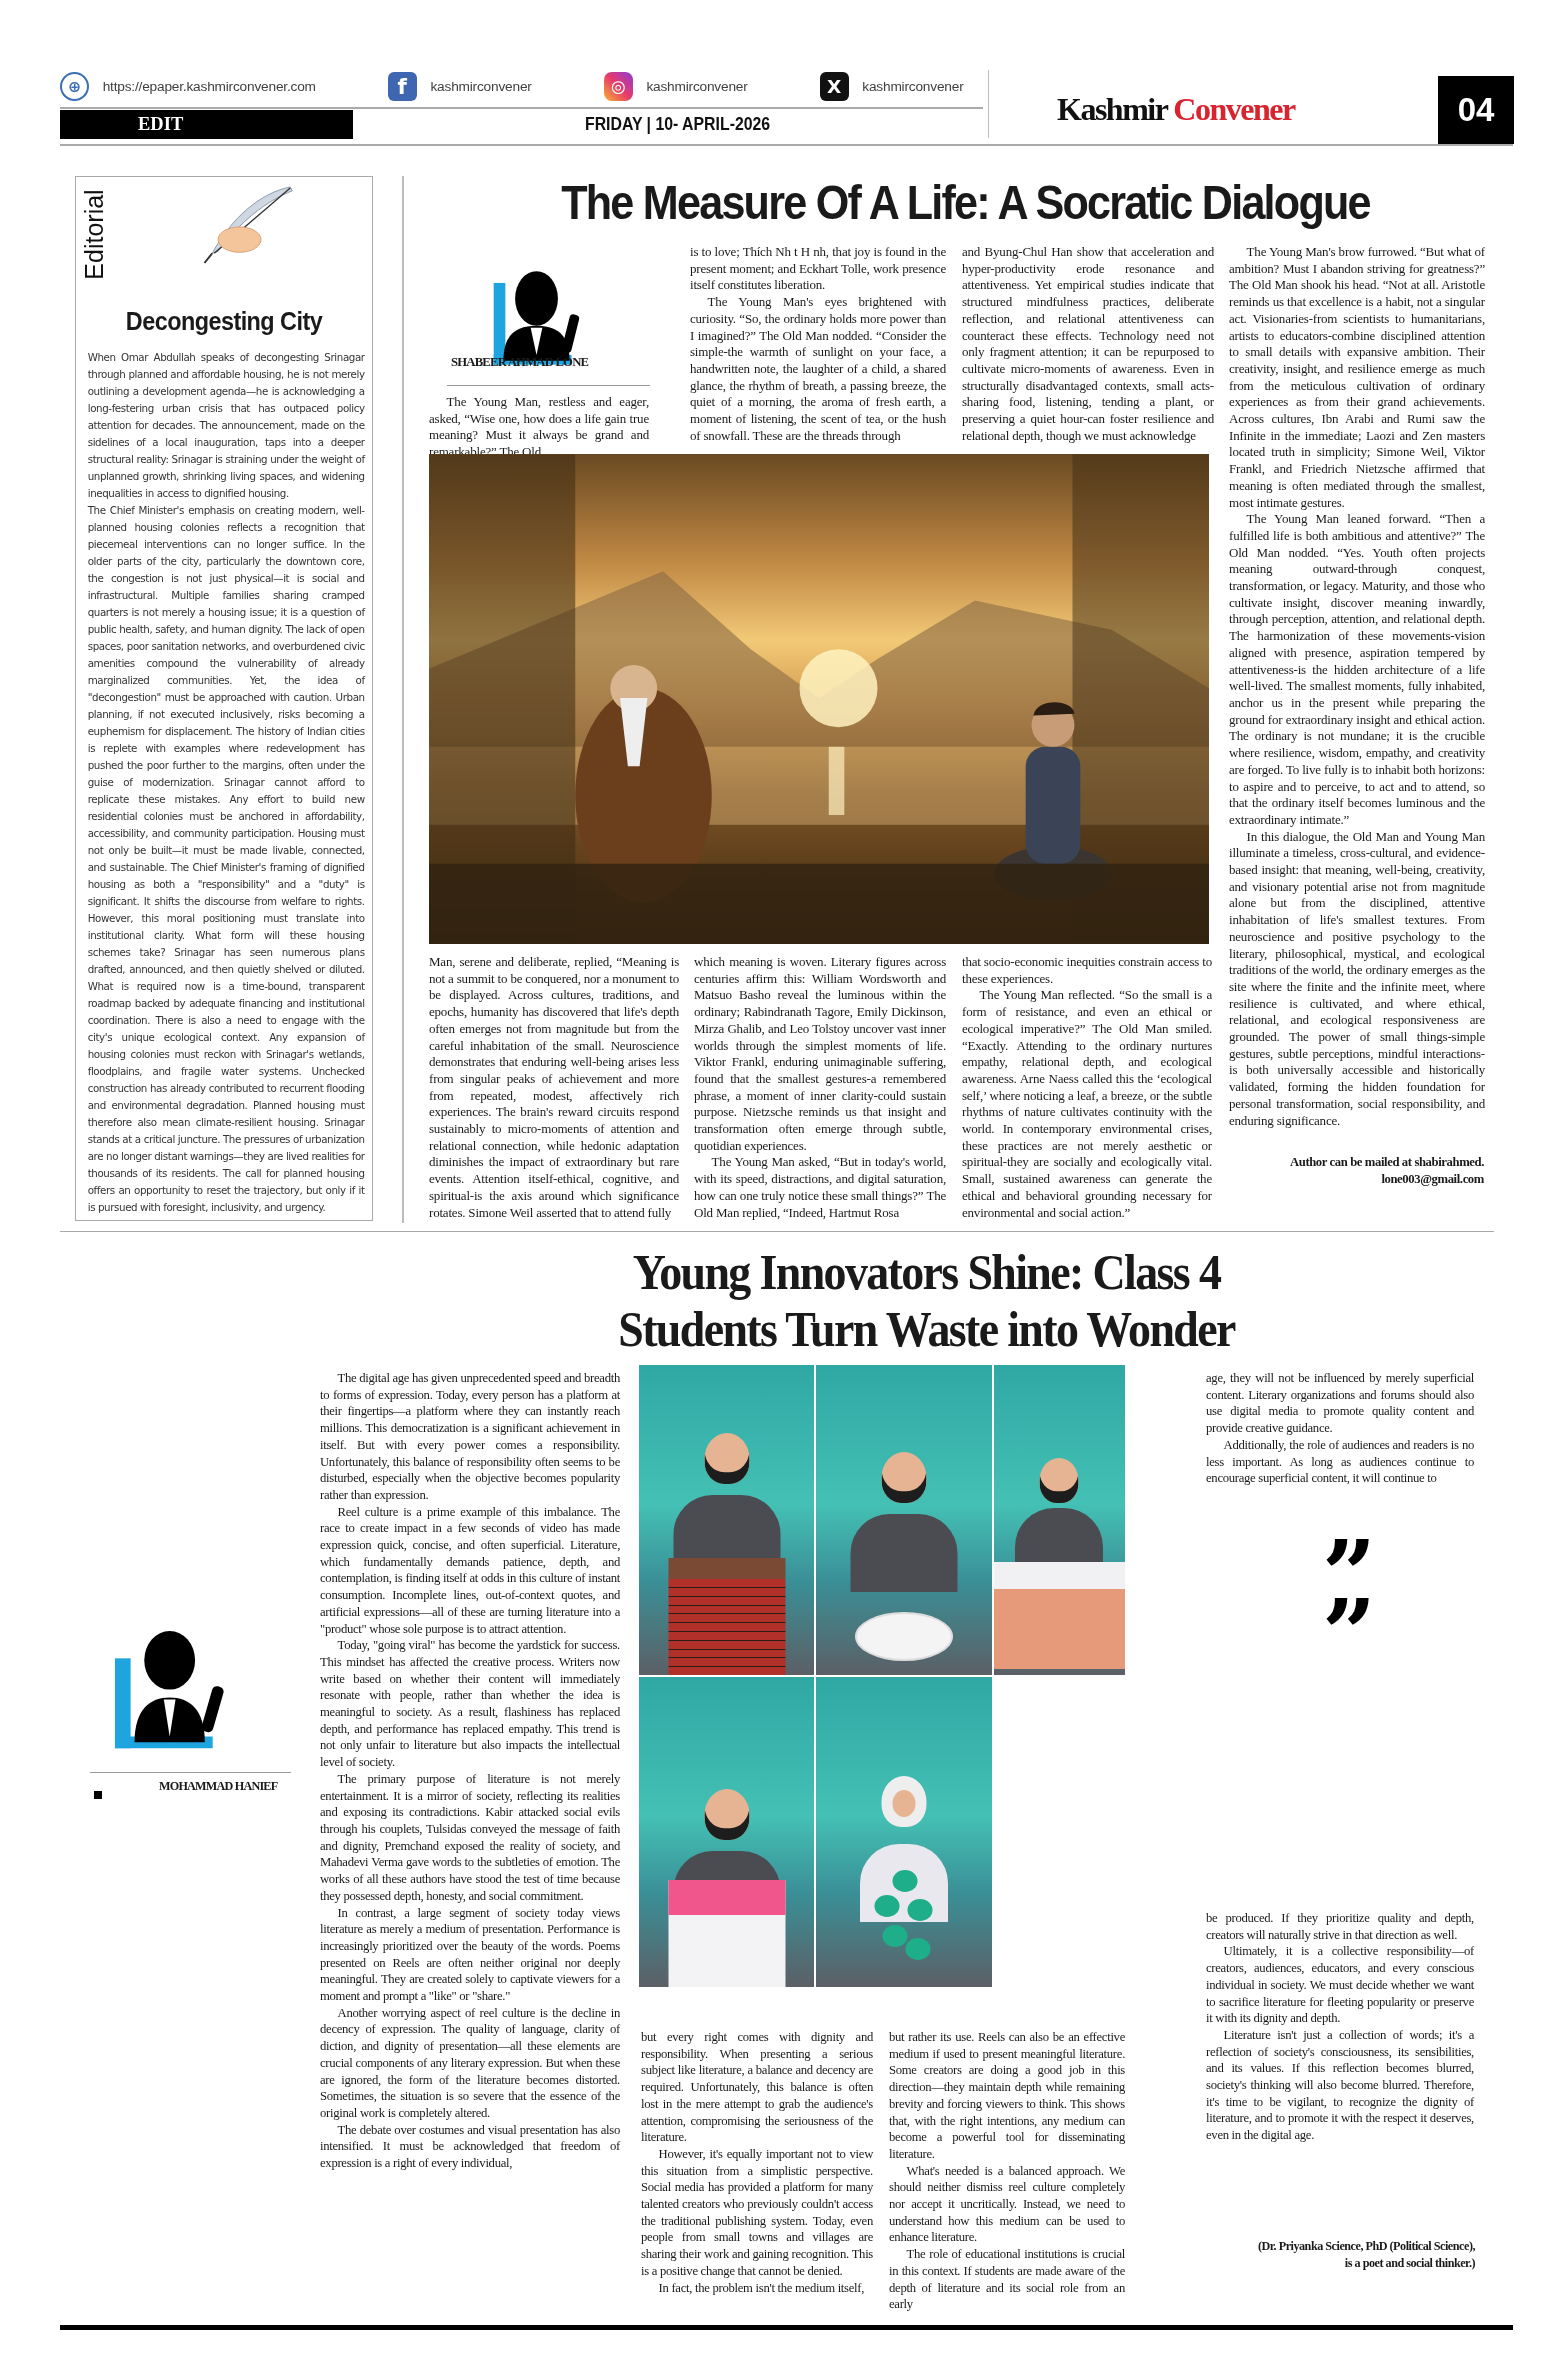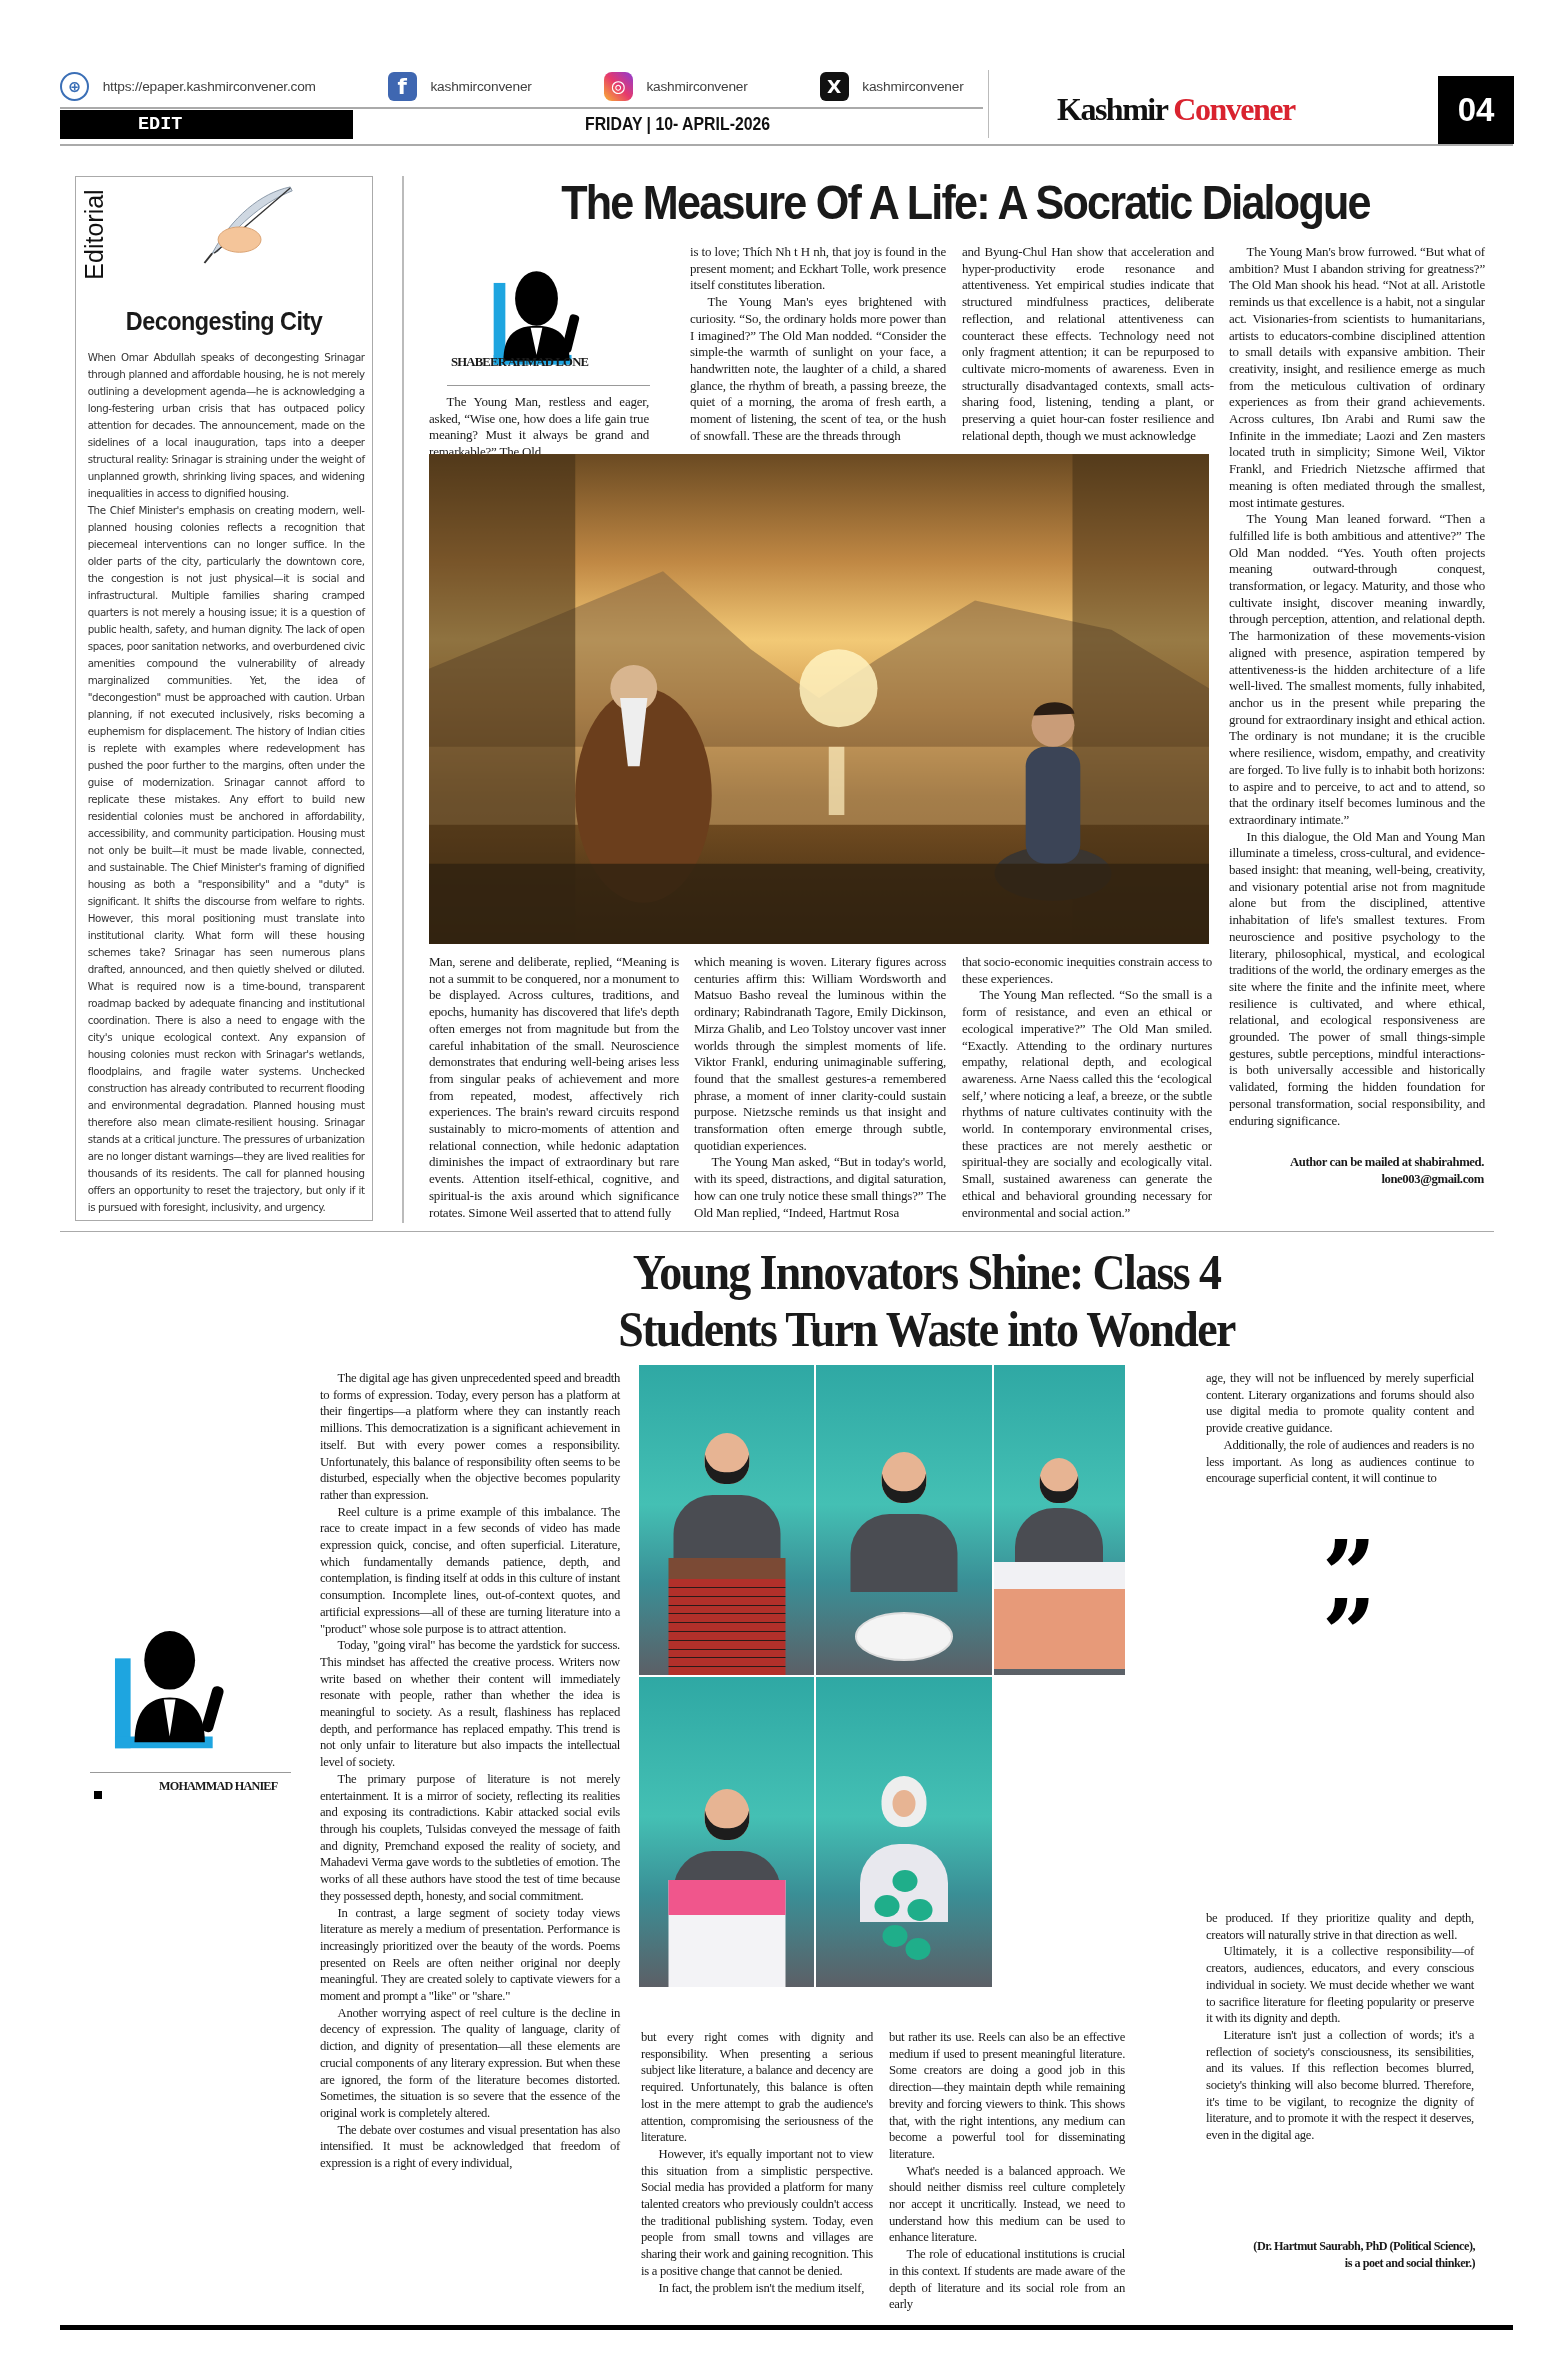--- a/index.html
+++ b/index.html
@@ -9,21 +9,21 @@
   
   .topbar { position: absolute; left: 60px; top: 64px; width: 923px; height: 45px; display: flex; align-items: center; }
   .social { display: flex; align-items: center; margin-right: 72px; }
   .social .ico { width: 29px; height: 29px; border-radius: 5.9px; display: flex; align-items: center; justify-content: center; color: #fff; font-family: "DejaVu Sans", sans-serif; font-weight: bold; margin-right: 13.7px; }
   .ico.globe { background: #fff; border: 2.9px solid #3b6fb6; border-radius: 50%; color: #3b6fb6; font-size: 15.6px; }
   .ico.fb { background: #3f67b1; font-size: 21.5px; }
   .ico.ig { background: linear-gradient(45deg, #f9b233, #e63a6b 50%, #8e3bd3); font-size: 16.6px; border-radius: 7.8px; }
   .ico.x { background: #111; font-size: 18.5px; }
   .social span.txt { font-family: "Liberation Sans", sans-serif; font-size: 13.7px; color: #404040; letter-spacing: -0.2px; }
   .rule1 { position: absolute; left: 60px; top: 107px; width: 923px; height: 2px; background: #aaa; }
-  .edit-bar { position: absolute; left: 60px; top: 110px; width: 293px; height: 29px; background: #000; color: #fff; font-family: Liberation Mono, monospace; font-weight: bold; font-size: 18.5px; padding-left: 78px; line-height: 29px; }
+  .edit-bar { position: absolute; left: 60px; top: 110px; width: 293px; height: 29px; background: #000; color: #fff; font-family: Liberation Serif, serif; font-weight: bold; font-size: 18.5px; padding-left: 78px; line-height: 29px; }
   .dateline { position: absolute; left: 585px; top: 110px; height: 29px; line-height: 29px; font-family: "Liberation Sans", sans-serif; font-weight: bold; font-size: 17.6px; color: #111; transform: scaleX(0.9); transform-origin: left; }
   .rule2 { position: absolute; left: 60px; top: 144px; width: 1453px; height: 2px; background: #aaa; }
   .vsep { position: absolute; left: 988px; top: 70px; width: 1px; height: 68px; background: #bbb; }
   .brand { position: absolute; left: 1057px; top: 90px; font-family: "Liberation Serif", serif; font-weight: bold; font-size: 32px; letter-spacing: -1.5px; line-height: 39px; }
   .brand .k { color: #111; }
   .brand .c { color: #d9232f; }
   .pageno { position: absolute; left: 1438px; top: 76px; width: 76px; height: 68px; background: #000; color: #fff; font-family: "Liberation Sans", sans-serif; font-weight: bold; font-size: 33px; text-align: center; line-height: 68px; }
 
   
   .editorial { position: absolute; left: 75px; top: 176px; width: 298px; height: 1045px; border: 1.5px solid #aaa; padding: 0 13.7px; }
@@ -273,18 +273,18 @@
   <div class="qmark">”</div>
   <div class="qmark">”</div>
 </div>
 
 <div class="col2" style="left:1206px; top:1910px; width:268px;">
   <p class="noindent">be produced. If they prioritize quality and depth, creators will naturally strive in that direction as well.</p>
   <p>Ultimately, it is a collective responsibility—of creators, audiences, educators, and every conscious individual in society. We must decide whether we want to sacrifice literature for fleeting popularity or preserve it with its dignity and depth.</p>
   <p>Literature isn't just a collection of words; it's a reflection of society's consciousness, its sensibilities, and its values. If this reflection becomes blurred, society's thinking will also become blurred. Therefore, it's time to be vigilant, to recognize the dignity of literature, and to promote it with the respect it deserves, even in the digital age.</p>
 </div>
 <div class="signoff2">
-  <div>(Dr. Hartmut Saurabh, PhD (Political Science),</div>
+  <div>(Dr. Priyanka Science, PhD (Political Science),</div>
   <div>is a poet and social thinker.)</div>
 </div>
 
 <div class="bottom-rule"></div>
 
 
 </body></html>

